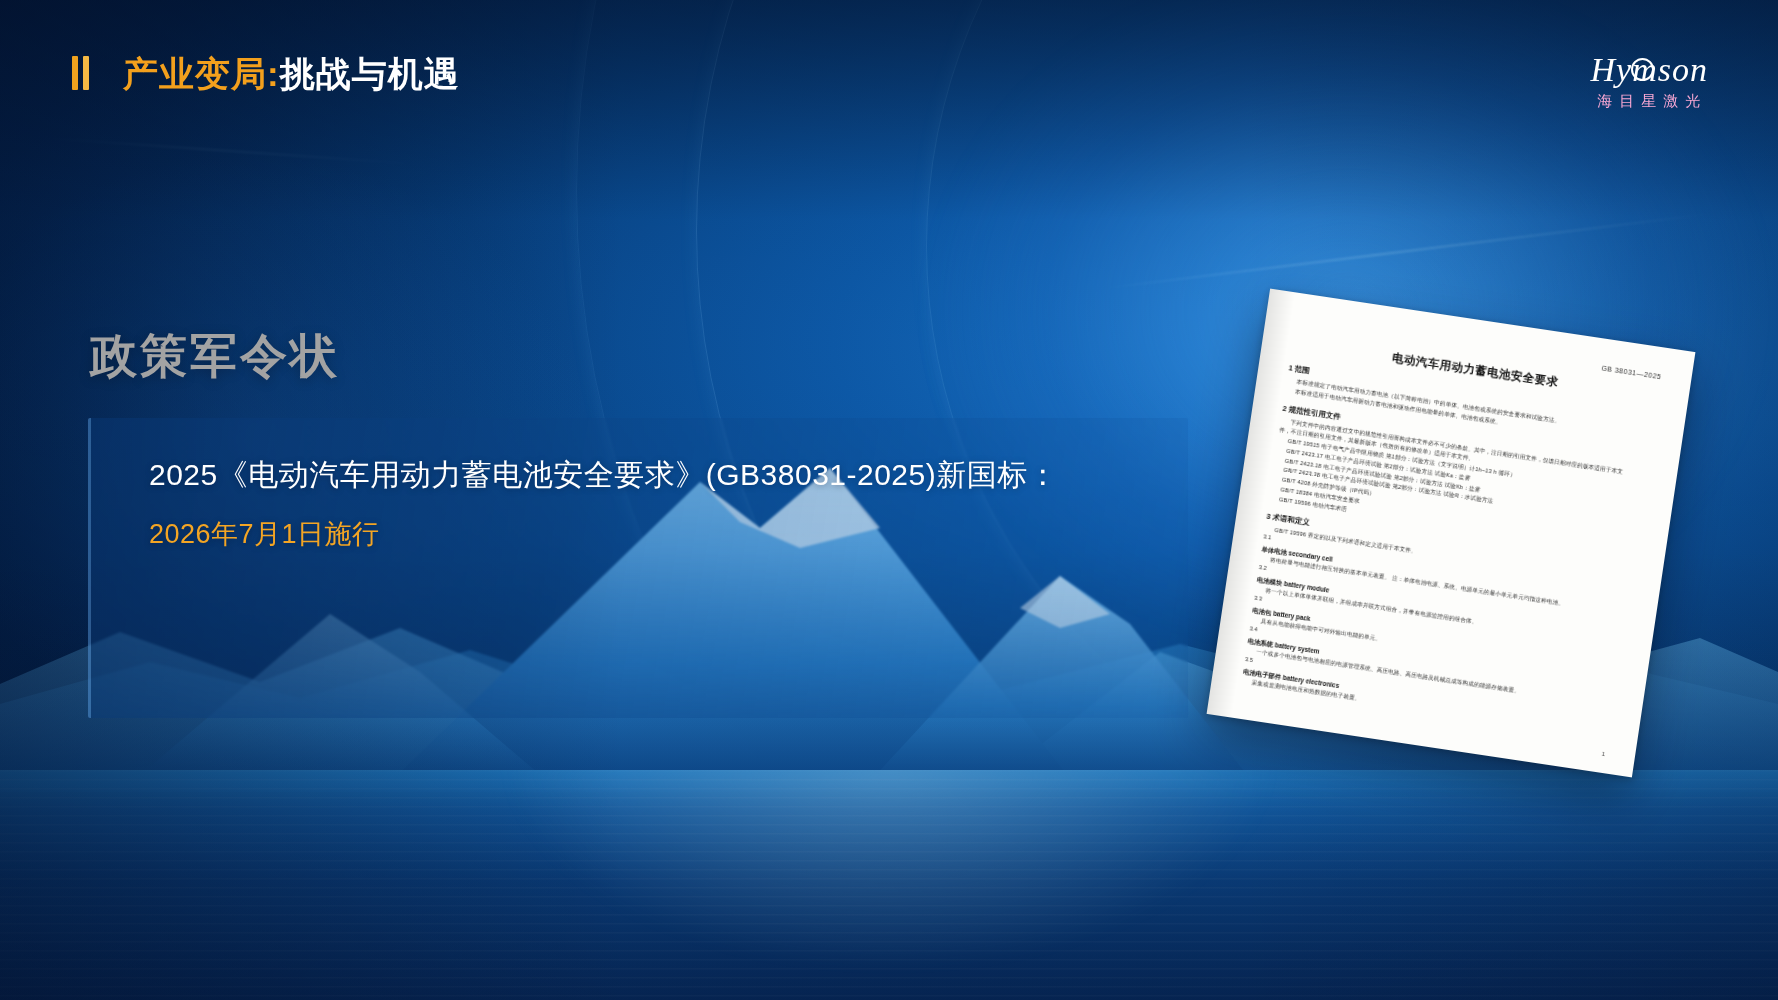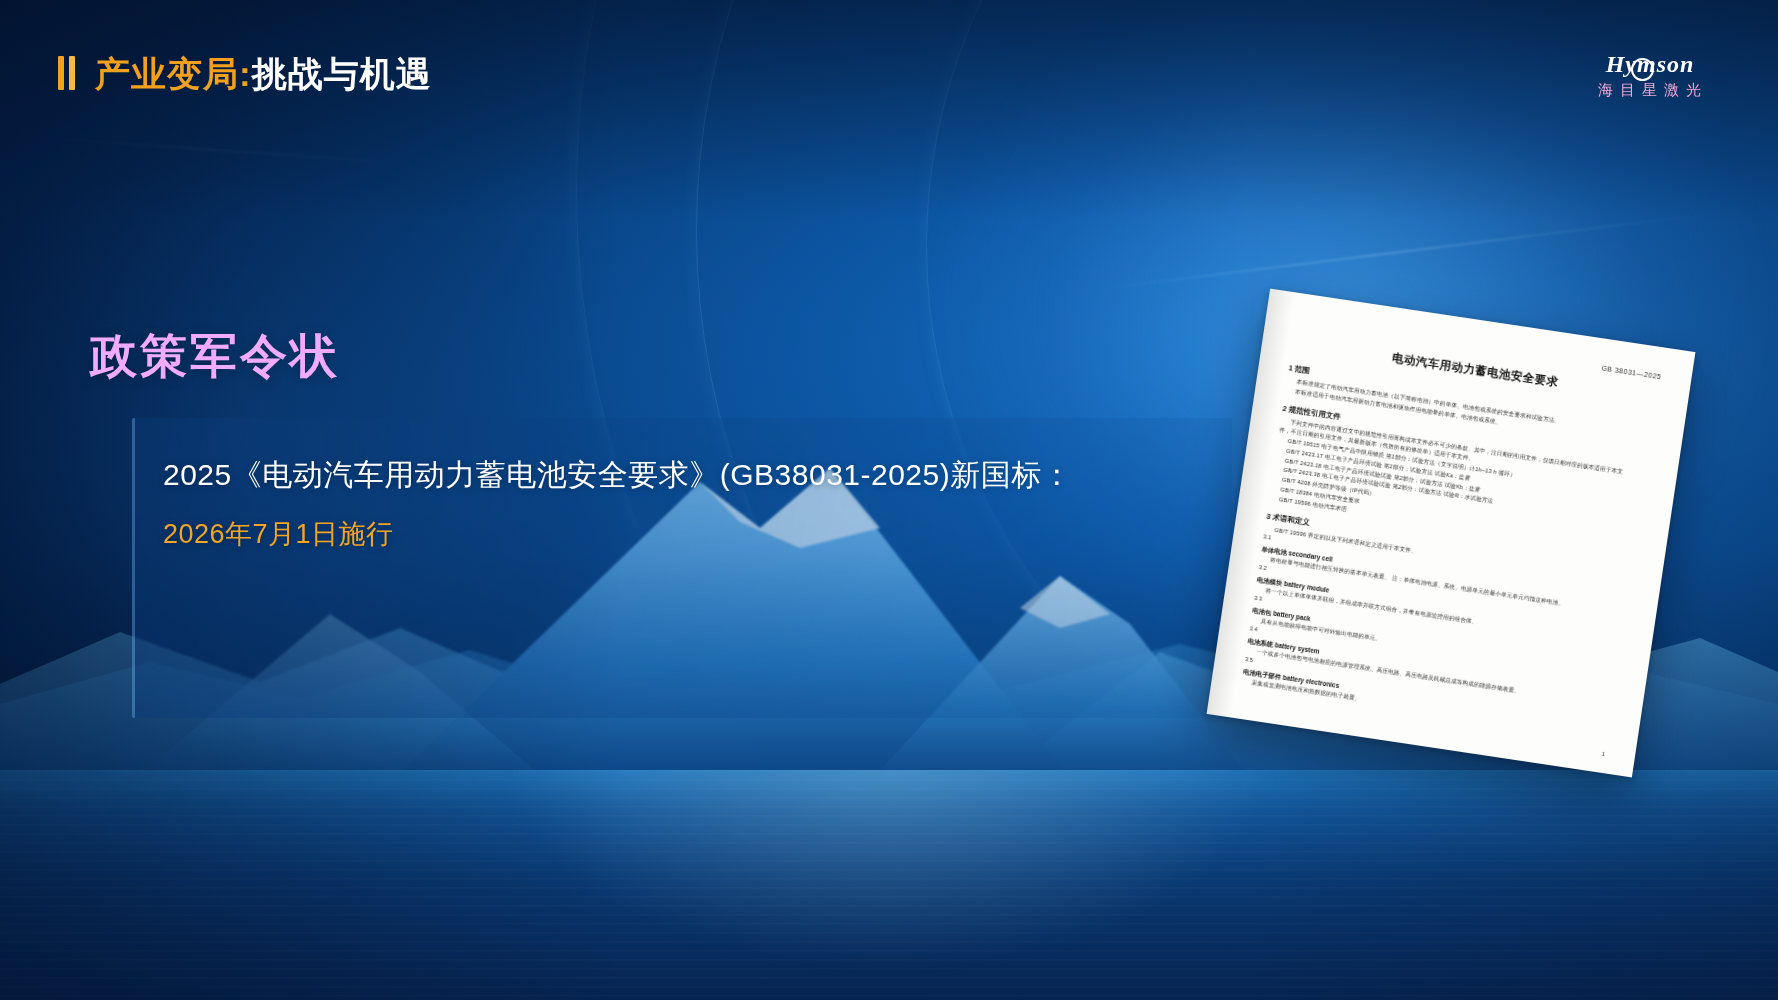--- a/index.html
+++ b/index.html
@@ -108,25 +108,25 @@
   }
 
   
   .header {
     position: absolute;
     left: 0; right: 0; top: 0;
     height: 150px;
   }
   .title-bar {
     position: absolute;
-    left: 58px;
+    left: 72px;
     top: 56px;
     display: flex;
     align-items: flex-start;
-    gap: 18px;
+    gap: 32px;
   }
   .bars {
     display: flex;
     gap: 5px;
     margin-right: 2px;
   }
   .bars i {
     display: block;
     width: 6px;
     height: 34px;
@@ -148,22 +148,22 @@
   .logo {
     position: absolute;
     right: 70px;
     top: 52px;
     text-align: center;
     color: #fff;
   }
   .logo-main {
     font-family: "Liberation Serif", "DejaVu Serif", serif;
     font-style: italic;
-    font-weight: 700;
-    font-size: 24px;
+    font-weight: 400;
+    font-size: 34px;
     letter-spacing: 1px;
     line-height: 1.05;
     position: relative;
     display: inline-block;
   }
   .logo-sub {
     font-size: 15px;
     letter-spacing: 7px;
     margin-top: 4px;
     padding-left: 6px;
@@ -179,39 +179,38 @@
     border-radius: 50%;
   }
 
   
   .headline {
     position: absolute;
     left: 90px;
     top: 325px;
     font-size: 47px;
     font-weight: 700;
-    color: #f0abfc;
+    color: #a3a3a3;
     letter-spacing: 3px;
     text-shadow: 0 2px 12px rgba(0,0,0,0.25);
     text-align: right;
   }
 
   .panel {
     position: absolute;
     left: 88px;
     top: 418px;
     width: 1100px;
     min-height: 300px;
-    padding: 34px 40px 36px 28px;
+    padding: 34px 40px 36px 58px;
     box-sizing: border-box;
     background: linear-gradient(100deg, rgba(10,58,120,0.46) 0%, rgba(14,72,140,0.30) 55%, rgba(16,84,160,0.14) 100%);
     border-left: 3px solid rgba(120,190,255,0.35);
     border-radius: 2px;
     backdrop-filter: blur(1px);
-    margin-left: 44px;
   }
   .panel p {
     margin: 0 0 16px 0;
     color: #ffffff;
     font-size: 30px;
     line-height: 1.52;
     letter-spacing: 0.5px;
     text-shadow: 0 1px 6px rgba(0,10,30,0.35);
   }
   .panel p.last { margin-bottom: 28px; }

